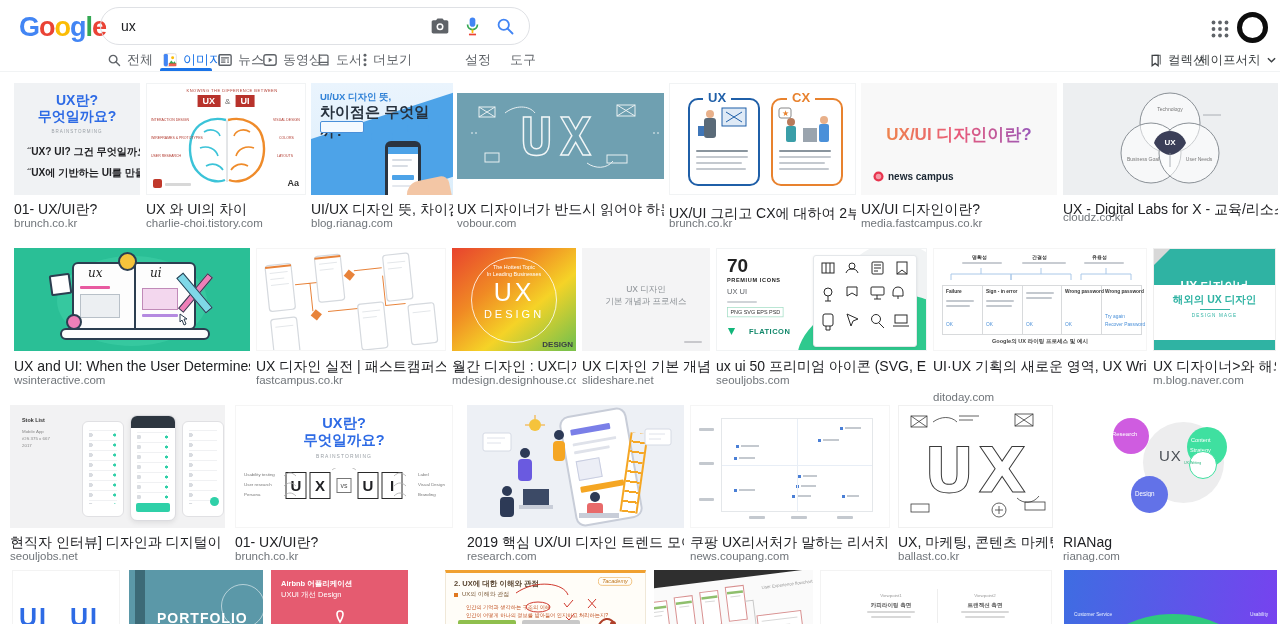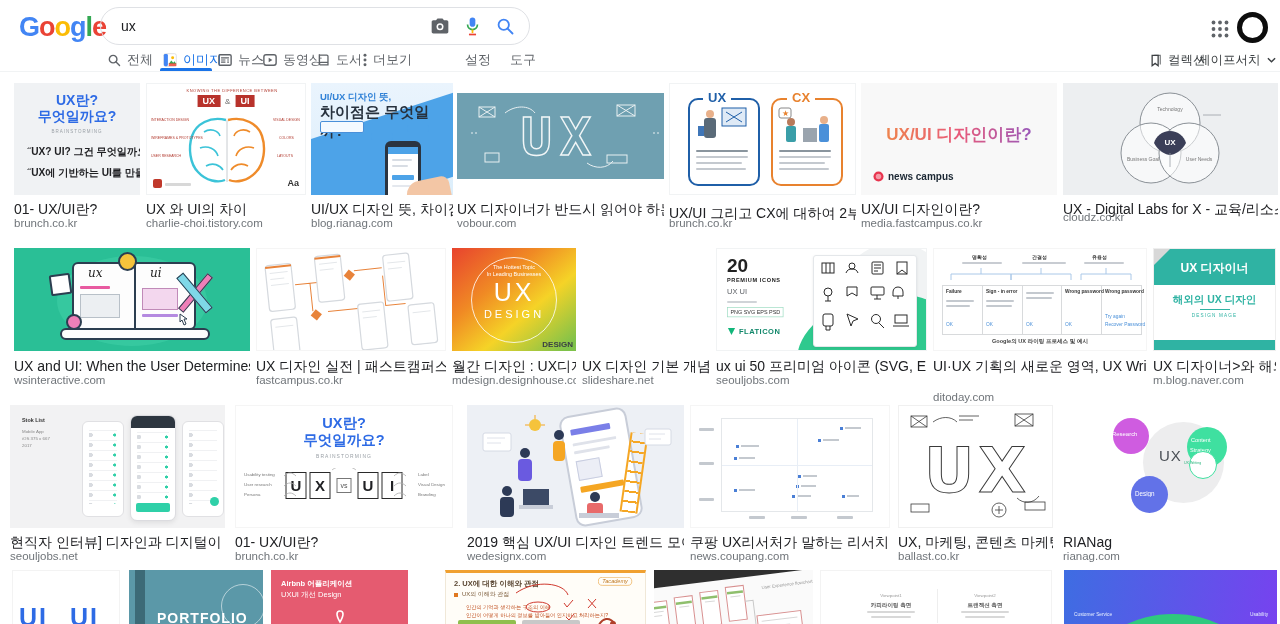--- a/index.html
+++ b/index.html
@@ -337,30 +337,35 @@
 
 <div class="thumb" style="left:452px;top:177px;width:124px;height:103px;background:linear-gradient(140deg,#e8432e 0%,#f08a24 35%,#f5d327 62%,#7ec24a 95%)">
   <div class="abs" style="left:19px;top:9px;width:84px;height:84px;border:1px solid rgba(255,255,255,.8);border-radius:50%"></div>
   <div class="abs ctr sc" style="top:16px;width:100%;font-size:9px;color:#fff;transform:scale(.6);transform-origin:50% 0">The Hottest Topic</div>
   <div class="abs ctr sc" style="top:23px;width:100%;font-size:9px;color:#fff;transform:scale(.6);transform-origin:50% 0">In Leading Businesses</div>
   <div class="abs ctr" style="top:30px;font-size:25px;font-weight:300;color:#fff;letter-spacing:3px">UX</div>
   <div class="abs ctr" style="top:60px;font-size:11px;font-weight:300;color:#fff;letter-spacing:3px">DESIGN</div>
   <div class="abs" style="right:3px;bottom:2px;font-size:8px;font-weight:700;color:#3a3f44">DESIGN</div>
 </div>
 
+<div class="thumb" style="left:582px;top:177px;width:128px;height:103px;background:#f4f4f5">
+  <div class="abs ctr" style="top:36px;font-size:8.5px;color:#8a8f94">UX 디자인</div>
+  <div class="abs ctr" style="top:48px;font-size:8.5px;color:#8a8f94">기본 개념과 프로세스</div>
+  <div class="bar" style="right:8px;bottom:8px;width:18px;height:2px;background:#c8c8cc"></div>
+</div>
 
 <div class="thumb" style="left:716px;top:177px;width:211px;height:103px;background:#fff;border:1px solid #f1f3f4;box-sizing:border-box">
   <div class="abs" style="left:120px;top:-6px;width:116px;height:116px;background:#f1f3f4;border-radius:50%"></div>
   <div class="abs" style="right:-30px;bottom:-46px;width:160px;height:100px;background:#2fc98e;border-radius:50%;transform:rotate(-14deg)"></div>
-  <div class="abs" style="left:10px;top:6px;font-size:19px;font-weight:800;color:#222">20</div>
+  <div class="abs" style="left:10px;top:6px;font-size:19px;font-weight:800;color:#222">70</div>
   <div class="abs sc" style="left:10px;top:28px;font-size:9px;font-weight:700;color:#222;letter-spacing:1px;transform:scale(.62)">PREMIUM ICONS</div>
   <div class="abs" style="left:10px;top:38px;font-size:7.5px;color:#5f6368">UX UI</div>
   <div class="bar" style="left:10px;top:52px;width:30px;height:2px;background:#d0d4d8"></div>
   <div class="abs sc" style="left:10px;top:58px;font-size:8px;color:#333;border:1px solid #9adbc0;padding:2px 4px;transform:scale(.68)">PNG SVG EPS PSD</div>
-  <div class="abs" style="left:10px;top:78px;display:flex;align-items:flex-start;gap:3px">
+  <div class="abs" style="left:10px;top:78px;display:flex;align-items:flex-start;gap:13px">
     <svg width="9" height="9" viewBox="0 0 10 10">
           <path d="M1 1h8L5 9z" fill="#11b67a"></path>
         </svg>
     <span style="font-size:7.5px;font-weight:800;color:#11876a;letter-spacing:.5px">FLATICON</span>
   </div>
   <div class="abs" style="left:96px;top:6px;width:102px;height:90px;background:#fff;border:1px solid #e4e7ea;border-radius:3px;box-shadow:0 1px 3px rgba(0,0,0,.08)">
     <svg width="102" height="90" viewBox="0 0 102 90">
       <g fill="none" stroke="#2a2a2a" stroke-width="1">
         <rect x="8" y="7" width="12" height="10"></rect>
             <path d="M12 7v10M16 7v10"></path>
@@ -425,21 +430,21 @@
       <div class="sc" style="left:3px;top:28px;font-size:8px;color:#4a90d9;transform:scale(.6)">Try again</div>
       <div class="sc" style="left:3px;top:36px;font-size:8px;color:#4a90d9;transform:scale(.6)">Recover Password</div>
     </div>
   </div>
   <div class="abs ctr sc" style="top:88px;width:100%;font-size:9px;font-weight:700;color:#444;transform:scale(.62);transform-origin:50% 0">Google의 UX 라이팅 프로세스 및 예시</div>
 </div>
 
 <div class="thumb" style="left:1153px;top:177px;width:123px;height:103px;background:#fff;border:1px solid #eee;box-sizing:border-box">
   <div class="abs" style="left:0;top:0;right:0;height:36px;background:#2fb3a3"></div>
   <div class="abs" style="left:0;top:0;width:0;height:0;border-top:16px solid #d8d8d8;border-right:16px solid transparent"></div>
-  <div class="abs ctr" style="top:11px;font-size:12px;font-weight:800;color:#fff">UX 디자이너</div>
+  <div class="abs ctr" style="top:29px;font-size:12px;font-weight:800;color:#fff">UX 디자이너</div>
   <div class="abs ctr" style="top:44px;font-size:10.5px;font-weight:800;color:#2fb3a3">해외의 UX 디자인</div>
   <div class="abs" style="left:46px;top:60px;width:30px;height:1px;background:#2fb3a3"></div>
   <div class="abs ctr sc" style="top:64px;width:100%;font-size:8px;color:#2fb3a3;letter-spacing:2px;transform:scale(.58);transform-origin:50% 0">DESIGN MAGE</div>
   <div class="abs" style="left:0;bottom:0;right:0;height:10px;background:#2fb3a3"></div>
 </div>
 
 <div class="capT" style="left:14px;top:288px;width:236px">UX and UI: When the User Determines Navigation, WS Intera...</div>
 <div class="capD" style="left:14px;top:303px;width:236px">wsinteractive.com</div>
 <div class="capT" style="left:256px;top:288px;width:190px">UX 디자인 실전 | 패스트캠퍼스</div>
 <div class="capD" style="left:256px;top:303px;width:190px">fastcampus.co.kr</div>
@@ -600,21 +605,21 @@
   <div class="abs" style="left:68px;top:71px;width:37px;height:37px;background:#6272e8;border-radius:50%;display:flex;align-items:center;justify-content:center">
     <span class="sc" style="position:static;font-size:9px;color:#fff;transform:scale(.7)">Design</span>
   </div>
 </div>
 
 <div class="capT" style="left:10px;top:464px;width:215px">현직자 인터뷰] 디자인과 디지털이 결합된 직업, UI/UX ...</div>
 <div class="capD" style="left:10px;top:479px;width:215px">seouljobs.net</div>
 <div class="capT" style="left:235px;top:464px;width:218px">01- UX/UI란?</div>
 <div class="capD" style="left:235px;top:479px;width:218px">brunch.co.kr</div>
 <div class="capT" style="left:467px;top:464px;width:217px">2019 핵심 UX/UI 디자인 트렌드 모아보기 – 위디엑스</div>
-<div class="capD" style="left:467px;top:479px;width:217px">wedesignx.com</div>
+<div class="capD" style="left:467px;top:479px;width:217px">research.com</div>
 <div class="capT" style="left:690px;top:464px;width:200px">쿠팡 UX리서처가 말하는 리서치 - 쿠팡 뉴스룸</div>
 <div class="capD" style="left:690px;top:479px;width:200px">news.coupang.com</div>
 <div class="capT" style="left:898px;top:464px;width:155px">UX, 마케팅, 콘텐츠 마케팅 – Ballast I&amp;C</div>
 <div class="capD" style="left:898px;top:479px;width:155px">ballast.co.kr</div>
 <div class="capT" style="left:1063px;top:464px;width:210px">RIANag</div>
 <div class="capD" style="left:1063px;top:479px;width:210px">rianag.com</div>
 
 <div class="thumb" style="left:12px;top:499px;width:108px;height:150px;background:#fff;border:1px solid #f3f3f3;box-sizing:border-box">
   <div class="abs" style="left:6px;top:32px;font-size:25px;font-weight:800;color:#2e6be5;letter-spacing:2px">
     <span>UI</span><span style="display:inline-block;width:22px"></span><span>UI</span>

